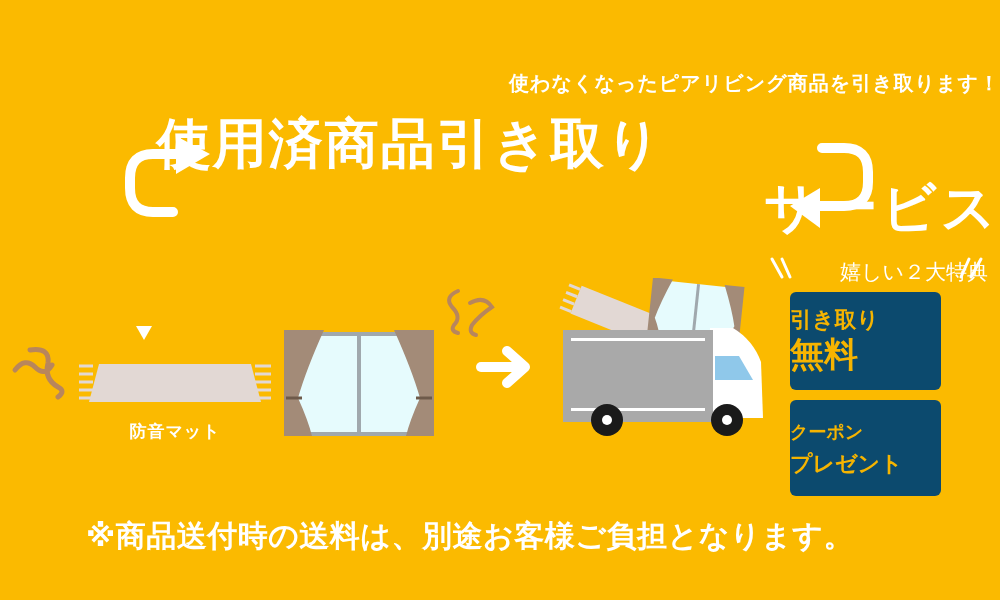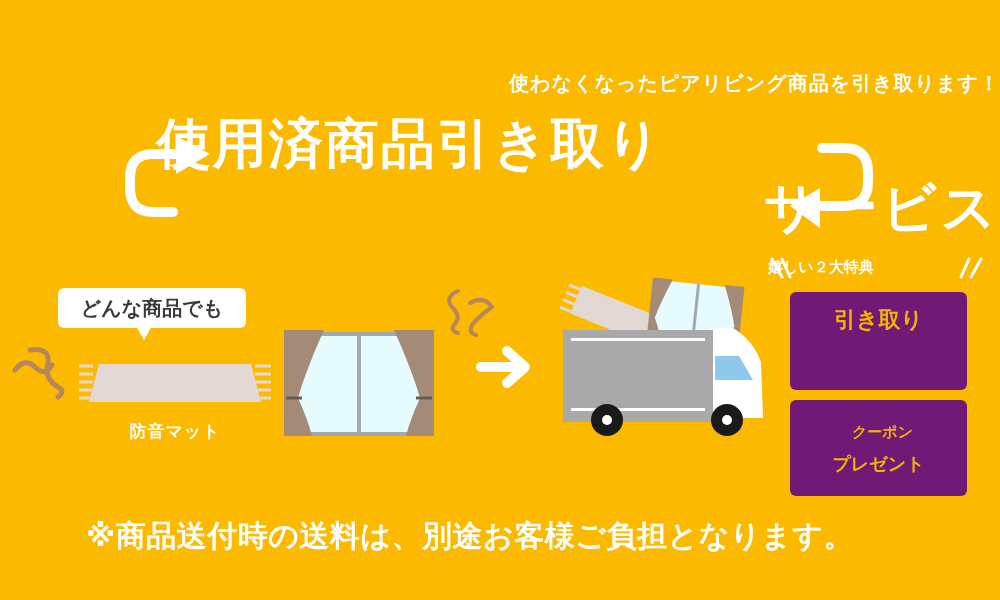--- a/index.html
+++ b/index.html
@@ -8,29 +8,29 @@
   .abs { position:absolute; }
   #subtitle { left:0; width:1000px; top:70px; text-align:right; font-size:20px; letter-spacing:1px; color:#fff; font-weight:bold; }
   #title1 { left:0; width:820px; top:112px; text-align:center; font-size:54px; line-height:64px; color:#fff; font-weight:bold; letter-spacing:2px; }
   #title2 { left:0; width:1000px; top:176px; text-align:right; font-size:54px; line-height:64px; color:#fff; font-weight:bold; letter-spacing:4px; }
   .bubble { left:58px; top:288px; width:188px; height:40px; background:#fff; border-radius:6px; text-align:center; line-height:40px; font-size:20px; font-weight:bold; color:#3a3a3a; }
   .bubble-tail { left:136px; top:326px; width:0; height:0; border-left:8px solid transparent; border-right:8px solid transparent; border-top:14px solid #fff; }
   .label { font-size:17px; font-weight:bold; color:#fff; letter-spacing:1px; }
   #label-mat { left:120px; top:420px; width:110px; text-align:center; }
   #label-curtain { left:290px; top:302px; width:150px; text-align:center; }
   #footnote { left:38px; top:516px; font-size:30px; font-weight:bold; color:#fff; letter-spacing:0.5px;margin-left:48px; }
-  #perks-heading { left:768px; top:258px; width:220px; text-align:left; font-size:15px; font-weight:bold; color:#fff; }
-  .perk-card { left:790px; width:177px; background:#701a75; border-radius:6px; text-align:center; color:#f6b400; font-weight:bold; }
+  #perks-heading { left:768px; top:258px; width:220px; text-align:right; font-size:21px; font-weight:normal; color:#fff; }
+  .perk-card { left:790px; width:151px; background:#0c4a6e; border-radius:6px; text-align:left; color:#f6b400; font-weight:bold; }
   #perk1 { top:292px; height:98px; }
   #perk2 { top:400px; height:96px; }
   .perk-line { display:block; }
   #perk1 .l1 { font-size:22px; padding-top:14px; line-height:28px; }
   #perk1 .l2 { font-size:34px; line-height:40px; }
-  #perk2 .l1 { font-size:15px; padding-top:16px; line-height:32px;margin-left:8px; }
-  #perk2 .l2 { font-size:18px; line-height:32px; }
+  #perk2 .l1 { font-size:18px; padding-top:16px; line-height:32px; }
+  #perk2 .l2 { font-size:22px; line-height:32px; }
 </style>
 </head>
 <body>
 
 <div id="banner">
 
   <div id="subtitle" class="abs">使わなくなったピアリビング商品を引き取ります！</div>
 
   <svg class="abs" style="left:118px;top:130px" width="100" height="90">
     <path d="M55 82 H35 Q12 82 12 58 V48 Q12 24 35 24 H62" fill="none" stroke="#fff" stroke-width="10" stroke-linecap="round"></path>
@@ -38,21 +38,20 @@
   </svg>
 
   <div id="title1" class="abs">使用済商品引き取り</div>
   <div id="title2" class="abs">サービス</div>
 
   <svg class="abs" style="left:782px;top:130px" width="100" height="100">
     <path d="M40 18 H62 Q86 18 86 42 V52 Q86 76 62 76 H36" fill="none" stroke="#fff" stroke-width="10" stroke-linecap="round"></path>
     <polygon points="8,76 38,58 38,98" fill="#fff"></polygon>
   </svg>
 
-  <div class="abs bubble">どんな商品でも</div>
   <div class="abs bubble-tail"></div>
 
   <svg class="abs" style="left:10px;top:345px" width="60" height="60">
     <path d="M5 25 Q15 12 25 22 Q35 32 42 20 M20 5 Q40 2 38 18 Q34 34 48 42 Q56 46 48 52" fill="none" stroke="#b8865c" stroke-width="5" stroke-linecap="round"></path>
   </svg>
 
   <svg class="abs" style="left:75px;top:360px" width="200" height="50">
     <g stroke="#e2d8d4" stroke-width="3">
       <line x1="4" y1="6" x2="18" y2="6"></line>
         <line x1="4" y1="14" x2="18" y2="14"></line>
@@ -120,20 +119,21 @@
     <line x1="14" y1="4" x2="22" y2="22" stroke="#fff" stroke-width="3" stroke-linecap="round"></line>
   </svg>
   <div id="perks-heading" class="abs">嬉しい２大特典</div>
   <svg class="abs" style="left:955px;top:255px" width="36" height="26">
     <line x1="14" y1="4" x2="6" y2="22" stroke="#fff" stroke-width="3" stroke-linecap="round"></line>
     <line x1="26" y1="4" x2="16" y2="22" stroke="#fff" stroke-width="3" stroke-linecap="round"></line>
   </svg>
 
   <div id="perk1" class="abs perk-card">
     <span class="perk-line l1">引き取り</span>
+    <span class="perk-line l2">無料</span>
   </div>
   <div id="perk2" class="abs perk-card">
     <span class="perk-line l1">クーポン</span>
     <span class="perk-line l2">プレゼント</span>
   </div>
 
   <div id="footnote" class="abs">※商品送付時の送料は、別途お客様ご負担となります。</div>
 </div>
 
 </body></html>

